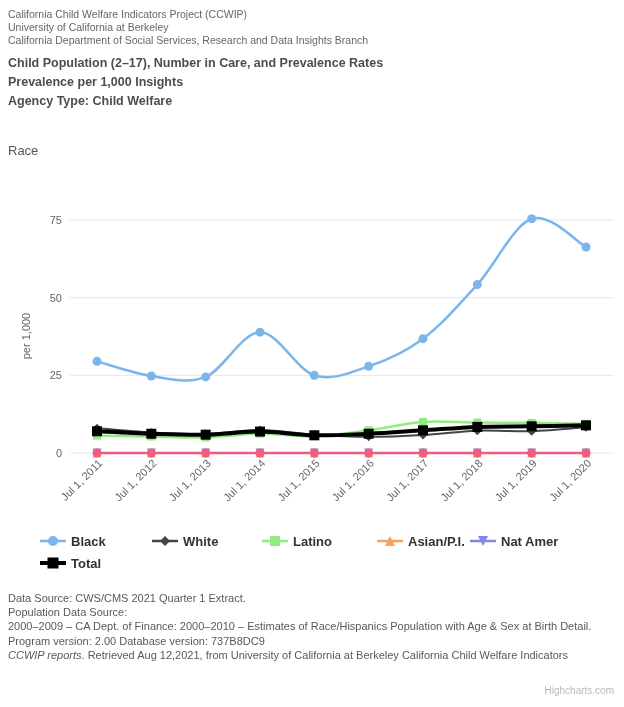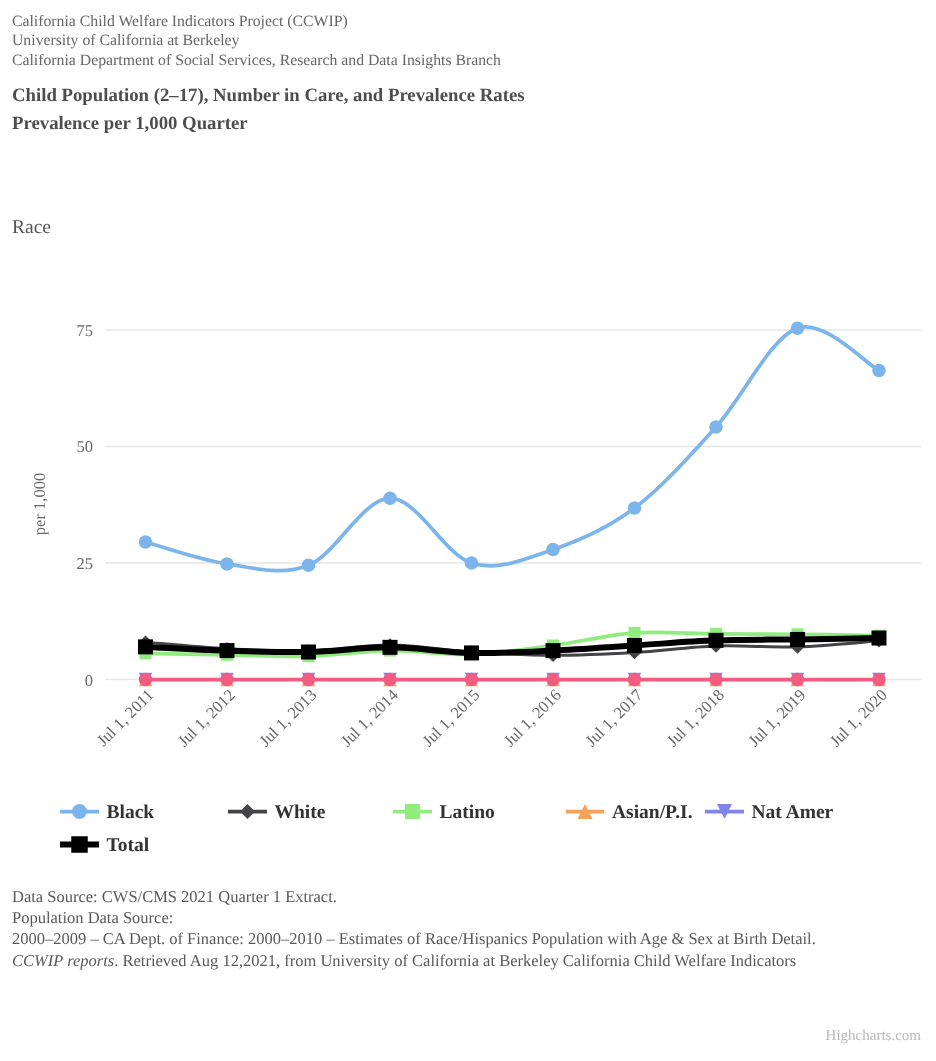--- a/index.html
+++ b/index.html
@@ -1,17 +1,17 @@
 <!DOCTYPE html>
 <html><head>
 <meta charset="utf-8">
 <style>
   html,body{margin:0;padding:0;background:#fff;}
   .stage{position:relative;width:624px;height:707px;background:#fff;
-         font-family:Liberation Serif, serif;overflow:hidden;}
+         font-family:Liberation Sans, sans-serif;overflow:hidden;}
   .org{position:absolute;top:8px;left:8px;font-size:10.5px;line-height:13.2px;color:#666;}
   .titles{position:absolute;top:54px;left:8px;font-size:12.5px;line-height:19px;
           font-weight:bold;color:#4d4d4d;}
   .yolo{position:absolute;top:143px;left:8px;font-size:13px;color:#555;}
   svg.chart{position:absolute;top:0;left:0;}
   .legend{position:absolute;top:530px;left:40px;display:grid;
           grid-template-columns:112px 110px 115px 93px auto;}
   .legend-item{display:flex;align-items:center;height:22px;cursor:pointer;}
   .legend-label{font-size:13px;font-weight:bold;color:#333;margin-left:5px;}
   .footer{position:absolute;top:591px;left:8px;font-size:11px;line-height:14.2px;
@@ -24,21 +24,22 @@
 <div class="stage">
 
   <div class="org">
     <div>California Child Welfare Indicators Project (CCWIP)</div>
     <div>University of California at Berkeley</div>
     <div>California Department of Social Services, Research and Data Insights Branch</div>
   </div>
 
   <div class="titles">
     <div>Child Population (2–17), Number in Care, and Prevalence Rates</div>
-    <div>Prevalence per 1,000 Quarter</div>
+    <div>Prevalence per 1,000 Insights</div>
+    <div>Agency Type: Child Welfare</div>
   </div>
 
   <div class="yolo">Race</div>
 
   <svg class="chart" id="chart-svg" width="624" height="530">
       <g>
         <line x1="70" x2="614" y1="453" y2="453" stroke="#e6e6e6" stroke-width="1"></line>
         <text x="62" y="457" text-anchor="end" font-size="11px" fill="#666">0</text>
         <line x1="70" x2="614" y1="375.3333333333333" y2="375.3333333333333" stroke="#e6e6e6" stroke-width="1"></line>
         <text x="62" y="379.3333333333333" text-anchor="end" font-size="11px" fill="#666">25</text>
@@ -208,17 +209,18 @@
           <rect x="7.5" y="1.5" width="11" height="11" fill="#000000"></rect>
         </svg>
         <span class="legend-label">Total</span>
       </span>
     </div>
 
   <div class="footer">
     <div>Data Source: CWS/CMS 2021 Quarter 1 Extract.</div>
     <div>Population Data Source:</div>
     <div>2000–2009 – CA Dept. of Finance: 2000–2010 – Estimates of Race/Hispanics Population with Age &amp; Sex at Birth Detail.</div>
+    <div>Program version: 2.00 Database version: 737B8DC9</div>
     <div><i>CCWIP reports</i><span>. Retrieved Aug 12,2021, from University of California at Berkeley California Child Welfare Indicators</span></div>
   </div>
 
   <div class="credit">Highcharts.com</div>
 </div>
 
 </body></html>

